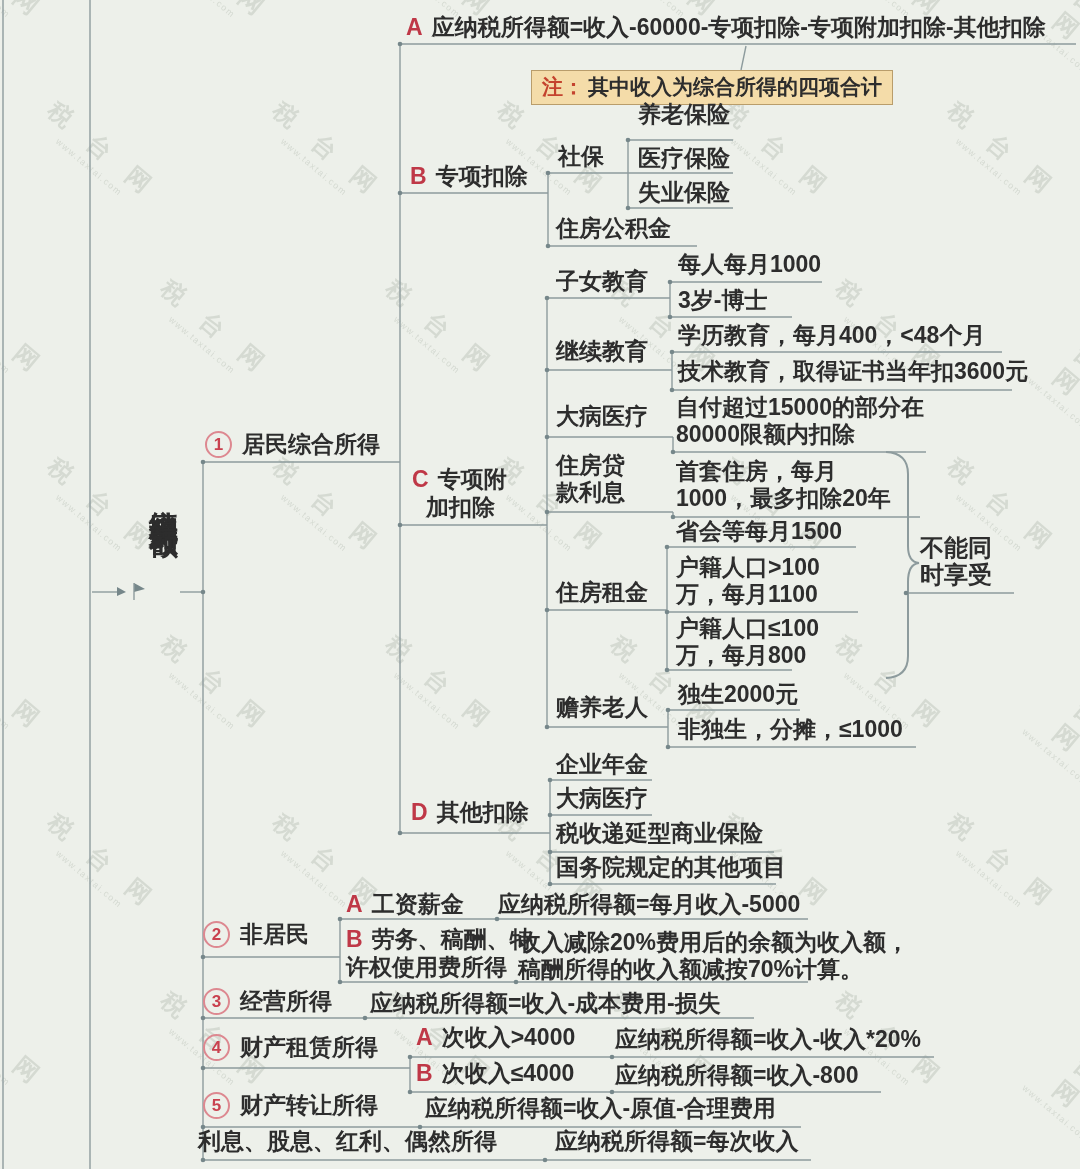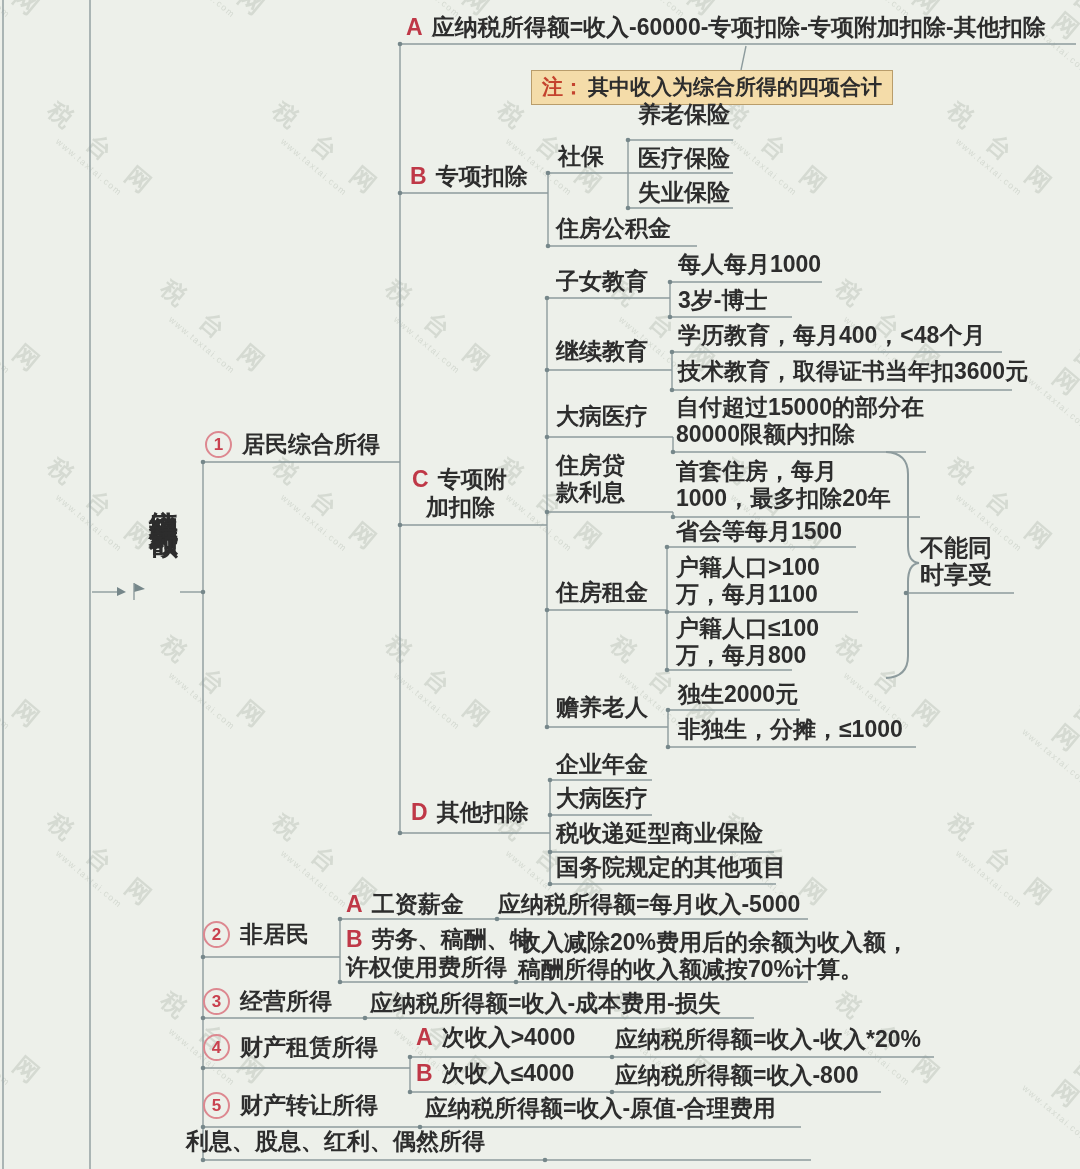--- a/index.html
+++ b/index.html
@@ -448,15 +448,16 @@
     <span>次收入≤4000</span>
   </div>
   <div class="node" style="left:615px;top:1062px">应纳税所得额=收入-800</div>
 
   <div class="node row" style="left:203px;top:1092px">
     <span class="cnum">5</span>
     <span>财产转让所得</span>
   </div>
   <div class="node" style="left:425px;top:1095px">应纳税所得额=收入-原值-合理费用</div>
 
-  <div class="node" style="left:186px;top:1128px">利息、股息、红利、偶然所得</div>
+  <div class="node" style="left:198px;top:1128px">利息、股息、红利、偶然所得</div>
+  <div class="node" style="left:555px;top:1128px">应纳税所得额=每次收入</div>
 
 </div>
 
 </body></html>

